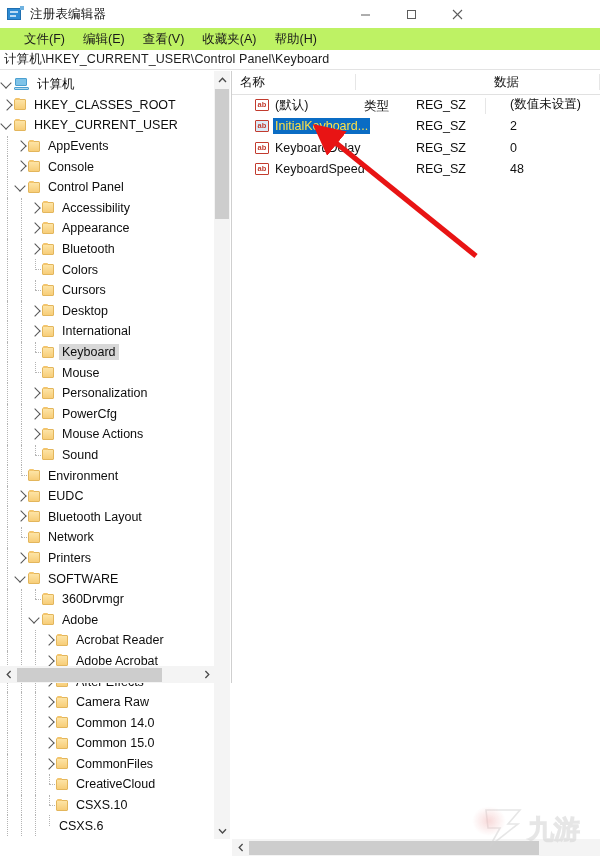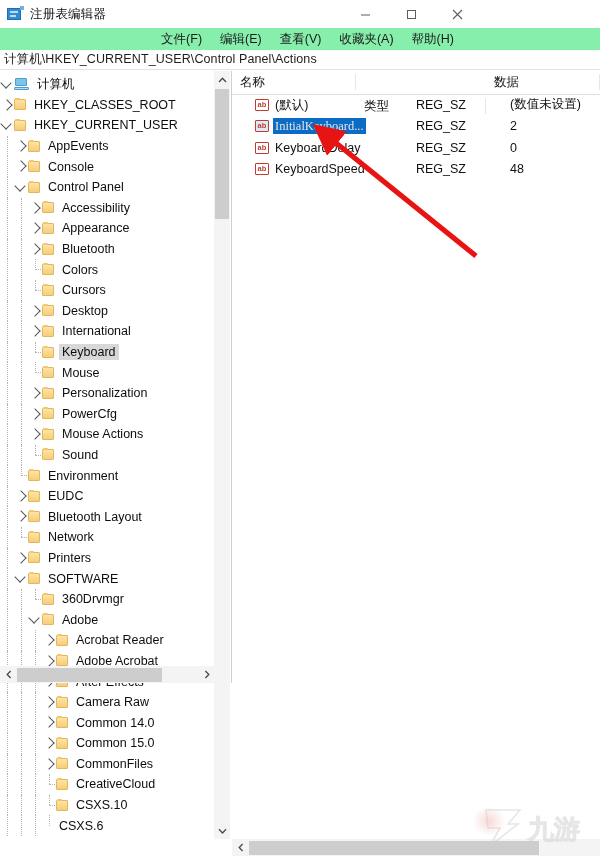--- a/index.html
+++ b/index.html
@@ -46,22 +46,22 @@
   .win-controls{
     position:absolute;right:0;top:0;height:28px;display:flex;
   }
   .wb{
     width:46px;height:28px;display:flex;align-items:center;justify-content:center;
     color:#6d6d6d;
   }
   .wb svg{display:block;}
   
   .menubar{
-    height:22px;width:600px;background:#86efac;
-    display:flex;align-items:center;padding-left:15px;box-sizing:border-box;justify-content:center;
+    height:22px;width:600px;background:#bef264;
+    display:flex;align-items:center;padding-left:15px;box-sizing:border-box;
   }
   .menu-item{
     padding:2px 9px;font-size:12.5px;color:#1a1a1a;white-space:nowrap;
   }
   
   .addressbar{
     height:20px;width:600px;background:#ffffff;
     display:flex;align-items:center;
     padding-left:4px;box-sizing:border-box;
     border-bottom:1px solid #e3e3e3;
@@ -188,21 +188,21 @@
   .abicon{
     width:14px;height:12px;flex:none;margin-right:4px;position:relative;
     background:#ffffff;border:1px solid #c23b2e;box-sizing:border-box;border-radius:1px;
     font-size:7.5px;line-height:10px;color:#c23b2e;text-align:center;
     font-family:"Liberation Sans",sans-serif;font-weight:700;
   }
   .namebox{
     display:inline-block;padding:1px 2px;line-height:14px;
     overflow:hidden;text-overflow:ellipsis;white-space:nowrap;max-width:100px;
   }
-  .lvrow.sel .namebox{background:#0a6cc4;color:#e5e5e5;font-family:Liberation Serif, serif;}
+  .lvrow.sel .namebox{background:#0a6cc4;color:#fde047;}
   .lvrow.sel .abicon{background:#dce9f6;}
   
   .annot{
     position:absolute;left:0;top:0;width:600px;height:856px;pointer-events:none;
   }
   
   .watermark{
     position:absolute;right:6px;bottom:4px;width:126px;height:56px;
     opacity:.5;
   }
@@ -242,21 +242,21 @@
 
 <div class="menubar" id="menubar">
     <div class="menu-item">文件(F)</div>
     <div class="menu-item">编辑(E)</div>
     <div class="menu-item">查看(V)</div>
     <div class="menu-item">收藏夹(A)</div>
     <div class="menu-item">帮助(H)</div>
   </div>
 
 <div class="addressbar">
-  <span>计算机\HKEY_CURRENT_USER\Control Panel\Actions</span>
+  <span>计算机\HKEY_CURRENT_USER\Control Panel\Keyboard</span>
 </div>
 
 <div class="content">
 
   <div class="pane-left">
     <div class="tree" id="tree">
         <div class="tnode">
           <div class="twig">
             <div class="chev open"></div>
           </div>

